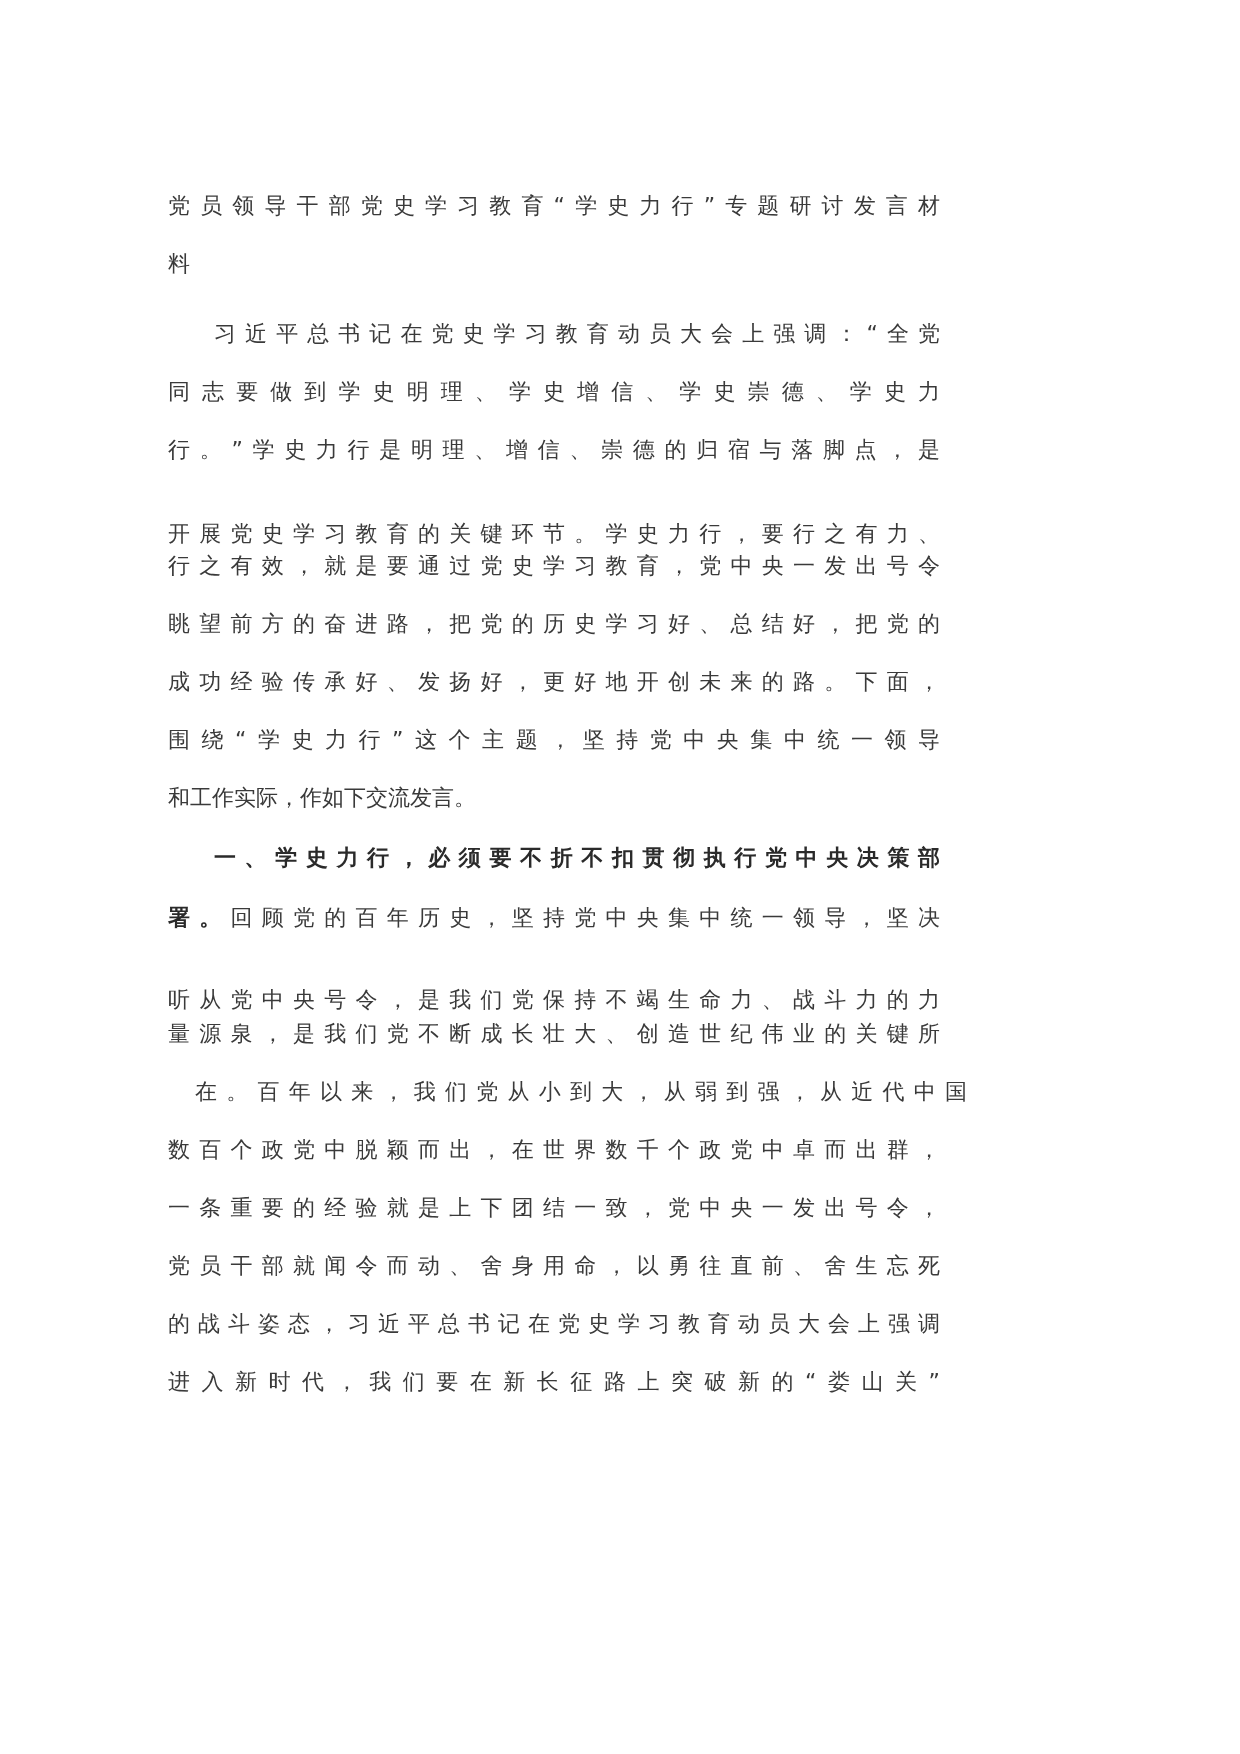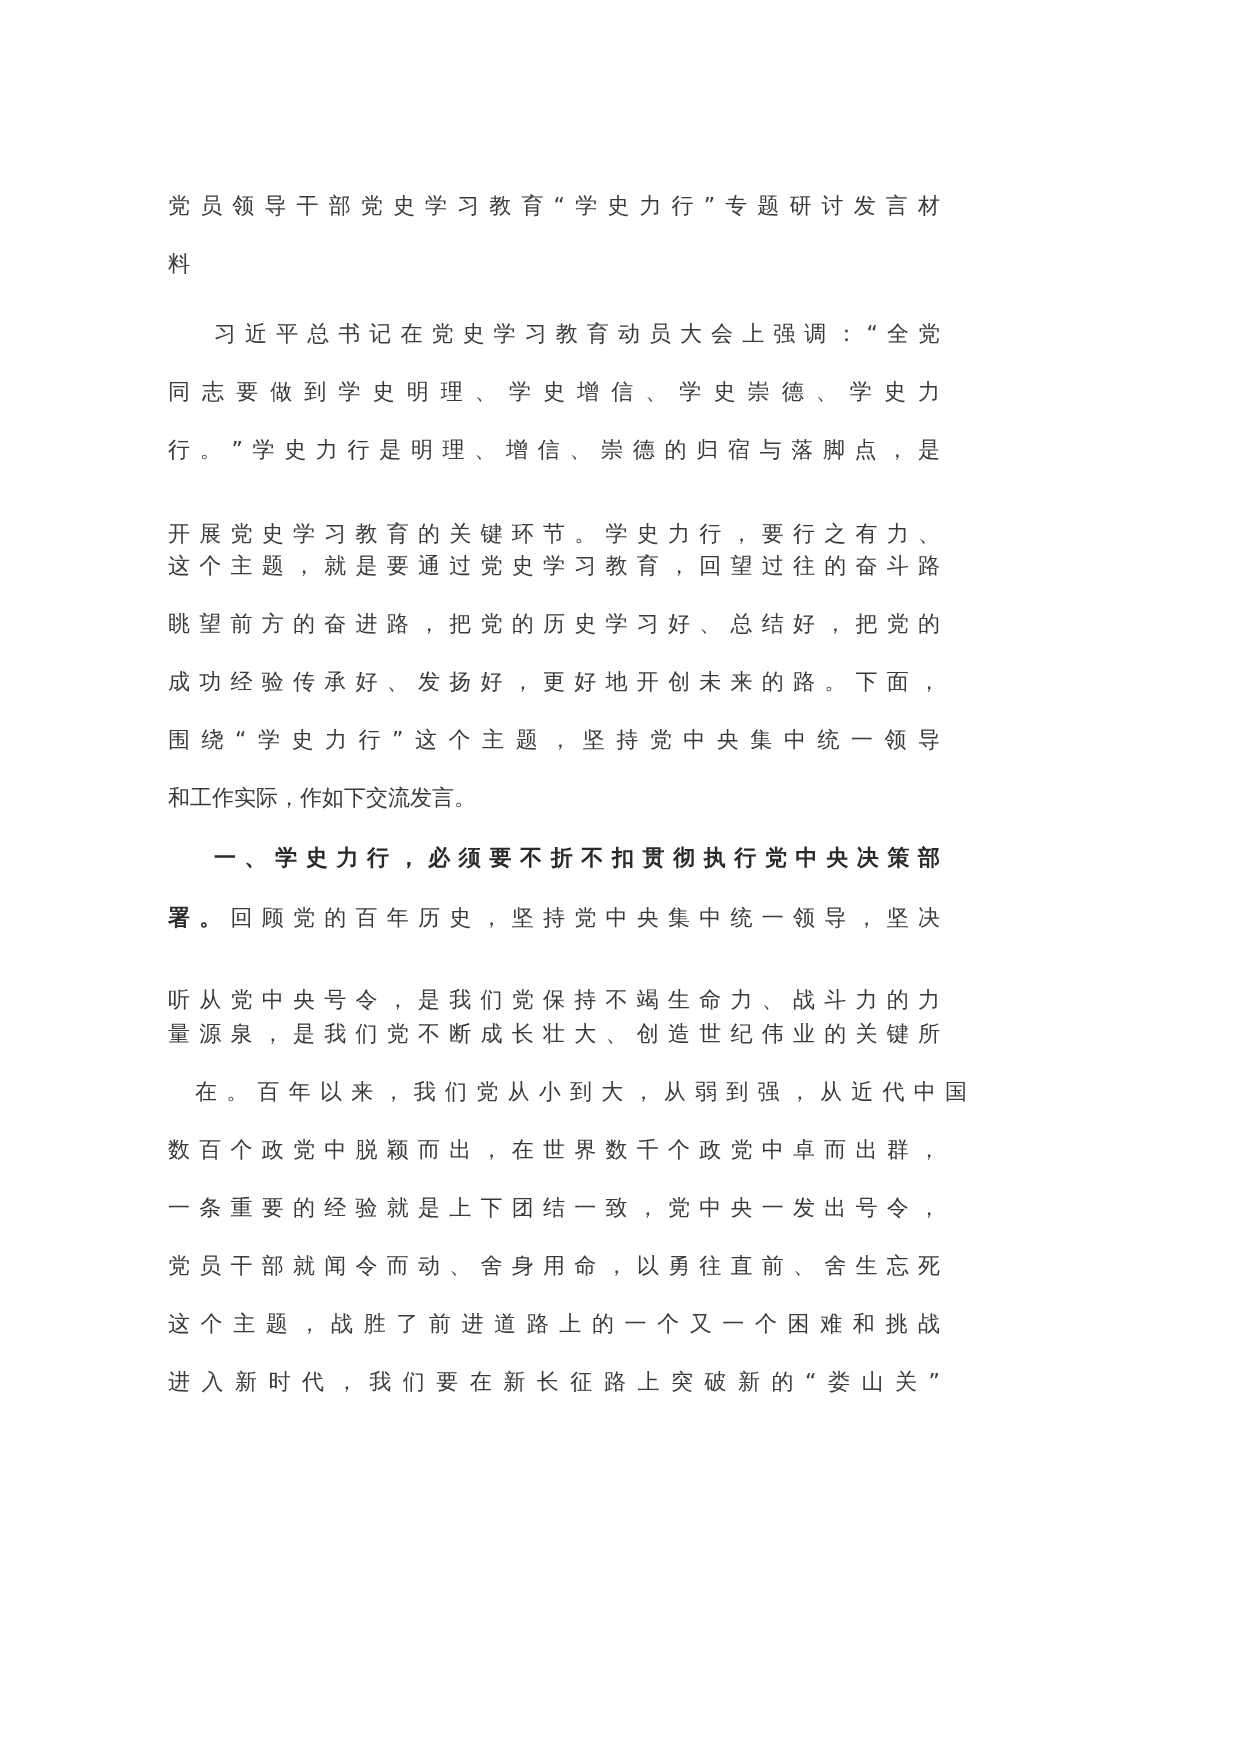--- a/index.html
+++ b/index.html
@@ -51,30 +51,30 @@
 
 <div class="page">
 
   <div class="line" style="top:186px;">党员领导干部党史学习教育“学史力行”专题研讨发言材</div>
   <div class="line last" style="top:244px;">料</div>
 
   <div class="line indent" style="top:314px;">习近平总书记在党史学习教育动员大会上强调：“全党</div>
   <div class="line" style="top:372px;">同志要做到学史明理、学史增信、学史崇德、学史力</div>
   <div class="line" style="top:430px;">行。”学史力行是明理、增信、崇德的归宿与落脚点，是</div>
   <div class="line" style="top:488px;margin-top:26px;">开展党史学习教育的关键环节。学史力行，要行之有力、</div>
-  <div class="line" style="top:546px;">这个主题，就是要通过党史学习教育，回望过往的奋斗路</div>
+  <div class="line" style="top:546px;">行之有效，就是要通过党史学习教育，党中央一发出号令</div>
   <div class="line" style="top:604px;">眺望前方的奋进路，把党的历史学习好、总结好，把党的</div>
   <div class="line" style="top:662px;">成功经验传承好、发扬好，更好地开创未来的路。下面，</div>
   <div class="line" style="top:720px;">围绕“学史力行”这个主题，坚持党中央集中统一领导</div>
   <div class="line last" style="top:778px;">和工作实际，作如下交流发言。</div>
 
   <div class="line indent bold" style="top:840px;">一、学史力行，必须要不折不扣贯彻执行党中央决策部</div>
   <div class="line" style="top:898px;"><span class="bold">署。</span><span>回顾党的百年历史，坚持党中央集中统一领导，坚决</span></div>
   <div class="line" style="top:956px;margin-top:24px;">听从党中央号令，是我们党保持不竭生命力、战斗力的力</div>
   <div class="line" style="top:1014px;">量源泉，是我们党不断成长壮大、创造世纪伟业的关键所</div>
   <div class="line" style="top:1072px;margin-left:27px;">在。百年以来，我们党从小到大，从弱到强，从近代中国</div>
   <div class="line" style="top:1130px;">数百个政党中脱颖而出，在世界数千个政党中卓而出群，</div>
   <div class="line" style="top:1188px;">一条重要的经验就是上下团结一致，党中央一发出号令，</div>
   <div class="line" style="top:1246px;">党员干部就闻令而动、舍身用命，以勇往直前、舍生忘死</div>
-  <div class="line" style="top:1304px;">这个主题，战胜了前进道路上的一个又一个困难和挑战</div>
+  <div class="line" style="top:1304px;">的战斗姿态，习近平总书记在党史学习教育动员大会上强调</div>
   <div class="line" style="top:1362px;">进入新时代，我们要在新长征路上突破新的“娄山关”</div>
 
 </div>
 
 </body></html>

